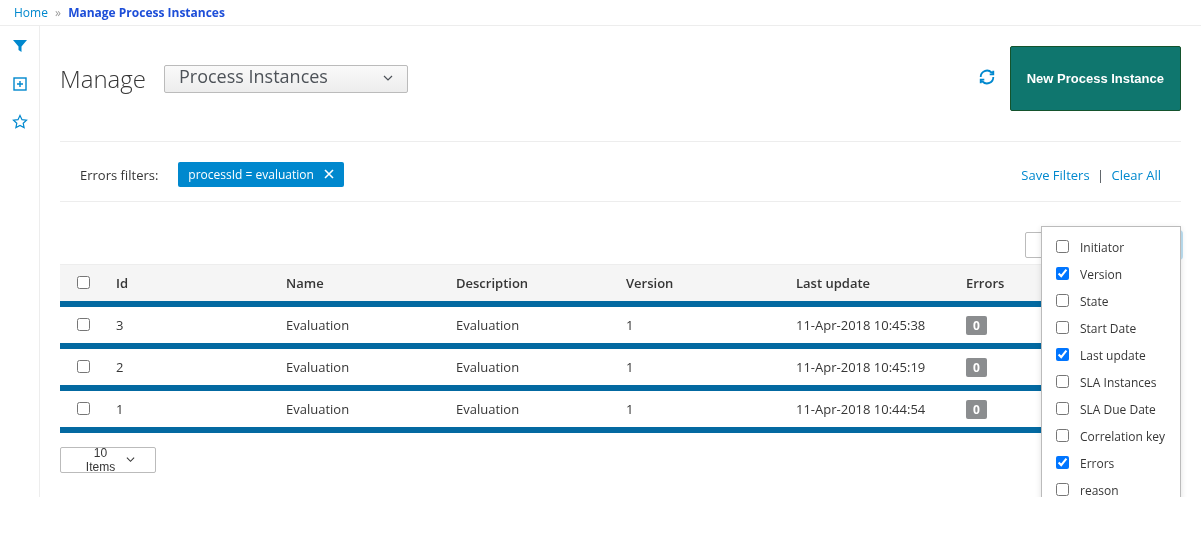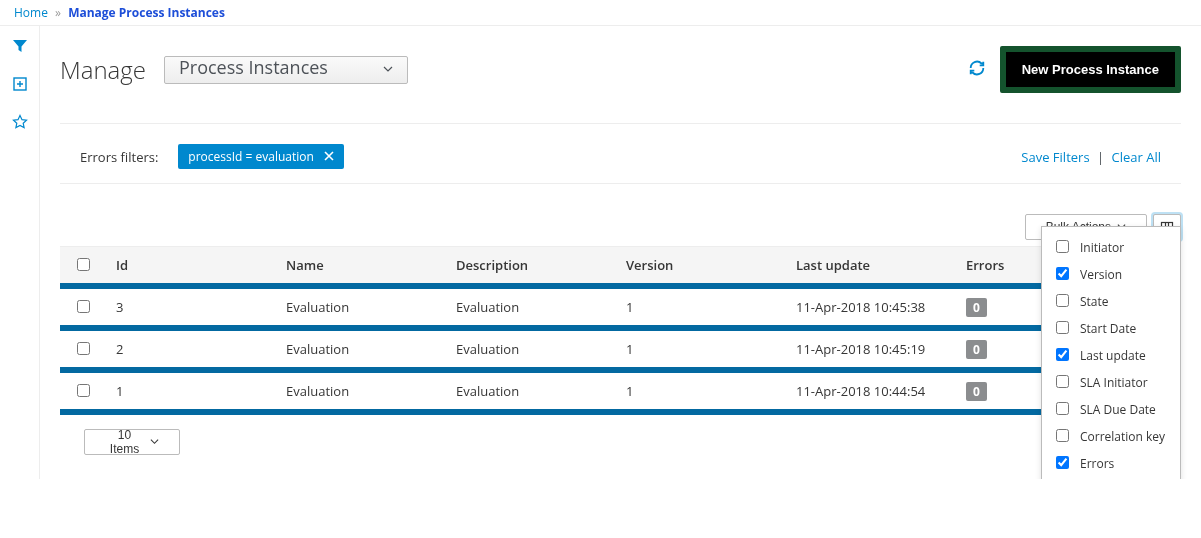--- a/index.html
+++ b/index.html
@@ -68,25 +68,25 @@
     display: flex;
     justify-content: space-between;
     align-items: flex-end;
     font-size: 18px;
     color: #4d5258;
     height: 28px;
   }
   .select-btn .chev { color: #4d5258; }
   .header-right { display: flex; align-items: center; gap: 14px; }
   .btn-primary {
-    background: #000000;
+    background: #0f766e;
     color: #fff;
-    border: 6px solid #14532d;
-    border-radius: 2px;
-    padding: 10px 16px;
+    border: 1px solid #14532d;
+    border-radius: 2px;
+    padding: 24px 16px;
     font-size: 13px;
     font-weight: 600;
   }
   .refresh-icon { color: #0088ce; width: 18px; height: 18px; }
 
   .filter-bar {
     display: flex;
     align-items: center;
     justify-content: space-between;
     padding: 14px 20px;
@@ -174,21 +174,20 @@
     font-weight: 700;
     display: inline-block;
   }
   input[type=checkbox] { width: 13px; height: 13px; }
 
   .footer-row {
     display: flex;
     align-items: center;
     justify-content: space-between;
     margin-top: 14px;
-    margin-left: 24px;
   }
   .page-btn {
     border: 1px solid #bbb;
     background: #fff;
     border-radius: 2px;
     padding: 2px 8px;
     color: #9c9c9c;
     height: 26px;
     display: inline-flex;
     align-items: center;
@@ -384,21 +383,21 @@
         <div class="item">
           <input type="checkbox" style="">
           <span>Start Date</span>
         </div>
         <div class="item">
           <input type="checkbox" checked="" style="">
           <span>Last update</span>
         </div>
         <div class="item">
           <input type="checkbox" style="">
-          <span>SLA Initiator</span>
+          <span>SLA Instances</span>
         </div>
         <div class="item">
           <input type="checkbox" style="">
           <span>SLA Due Date</span>
         </div>
         <div class="item">
           <input type="checkbox" style="">
           <span>Correlation key</span>
         </div>
         <div class="item">

